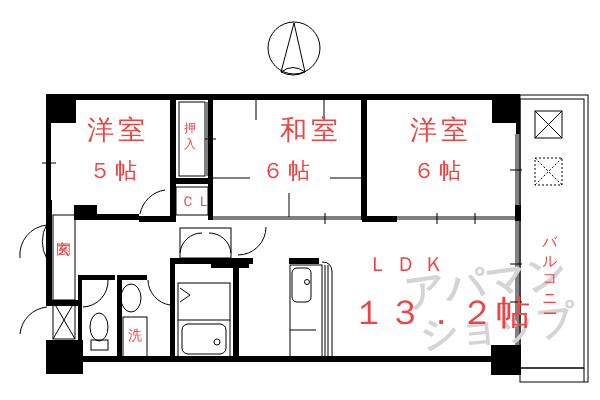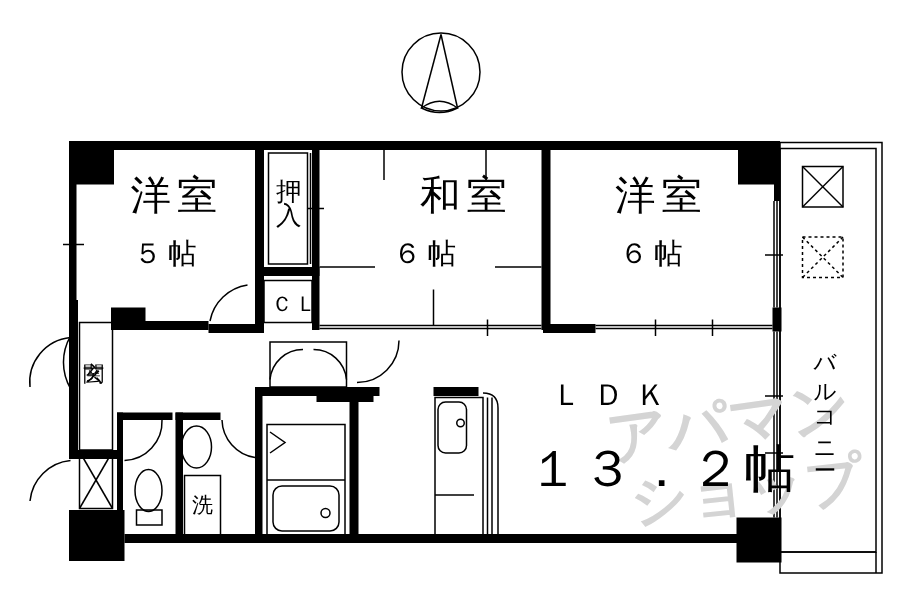--- a/index.html
+++ b/index.html
@@ -1,20 +1,20 @@
 <!DOCTYPE html>
 <html><head>
 <meta charset="utf-8">
 <style>
   html, body { margin:0; padding:0; background:#ffffff; }
   body { width:600px; height:400px; position:relative; overflow:hidden; font-family:"DejaVu Sans", sans-serif; }
   #plan { position:absolute; left:0; top:0; width:600px; height:400px; }
-  .lbl { position:absolute; color:#000000; font-family:Liberation Sans, sans-serif; white-space:nowrap; line-height:1; }
+  .lbl { position:absolute; color:#ef4444; font-family:Liberation Serif, serif; white-space:nowrap; line-height:1; }
   .room-name { font-size:27px; letter-spacing:4px; }
-  .room-size { font-size:19px; letter-spacing:4px; }
+  .room-size { font-size:22px; letter-spacing:4px; }
   .small { font-size:13px; }
   .vert { writing-mode:vertical-rl; font-size:14px; letter-spacing:2px; }
   .wm { position:absolute; color:#d4d4d4; font-weight:bold; font-family:"DejaVu Sans", sans-serif; line-height:1; }
 </style>
 </head>
 <body>
 
 <svg id="plan" viewBox="0 0 600 400" xmlns="http://www.w3.org/2000/svg">
 
   <g fill="none" stroke="#000" stroke-width="1">
@@ -147,17 +147,17 @@
 
 <div class="lbl room-name" style="left:260px;top:117px;margin-left:20px;">和室</div>
 <div class="lbl room-size" style="left:262px;top:160px;">６帖</div>
 
 <div class="lbl room-name" style="left:410px;top:117px;">洋室</div>
 <div class="lbl room-size" style="left:413px;top:160px;">６帖</div>
 
 <div class="lbl room-name" style="left:368px;top:254px;font-size:20px;letter-spacing:8px;">ＬＤＫ</div>
 <div class="lbl room-size" style="left:352px;top:296px;font-size:34px;letter-spacing:2px;">１３．２帖</div>
 
-<div class="lbl small" style="left:184px;top:120px;width:14px;font-size:17px;line-height:16px;white-space:normal;">押入</div>
+<div class="lbl small" style="left:184px;top:120px;width:14px;font-size:12px;line-height:16px;white-space:normal;">押入</div>
 <div class="lbl small" style="left:181px;top:195px;font-size:14px;letter-spacing:2px;">ＣＬ</div>
 <div class="lbl vert" style="left:56px;top:230px;font-size:14px;">玄関</div>
 <div class="lbl small" style="left:128px;top:329px;font-size:14px;">洗</div>
 <div class="lbl vert" style="left:542px;top:225px;font-size:15px;letter-spacing:3px;">バルコニー</div>
 
 </body></html>

